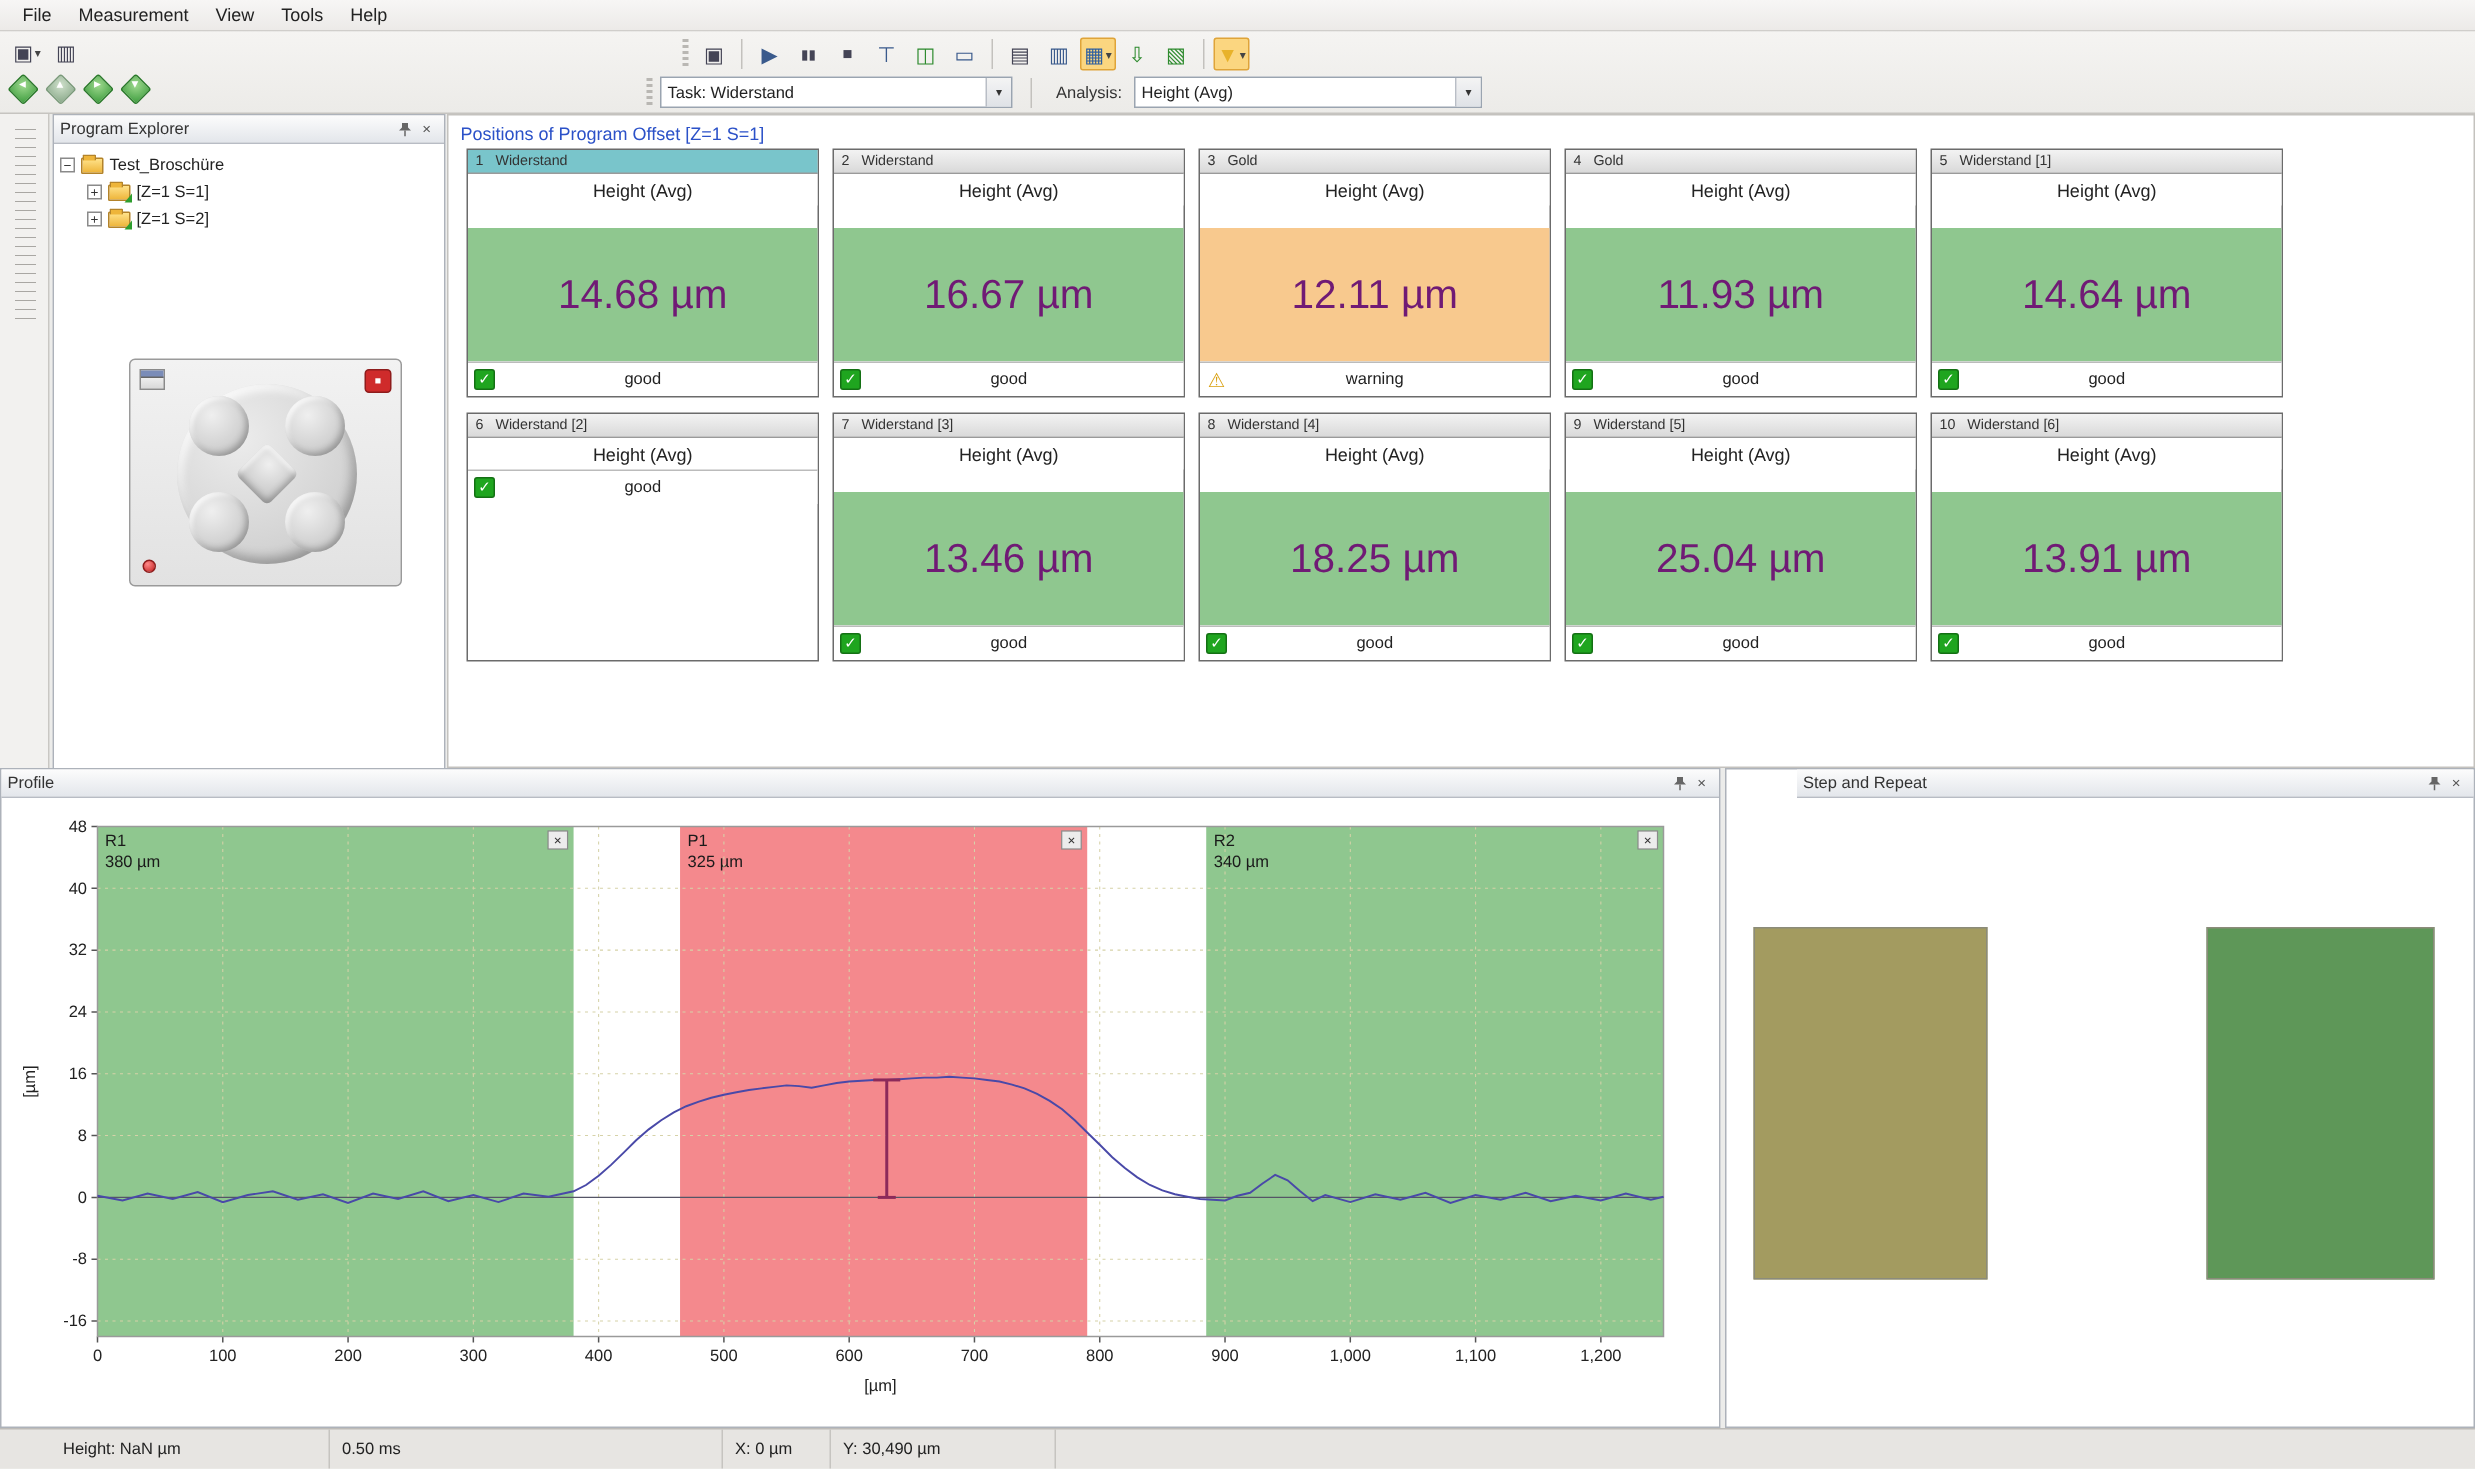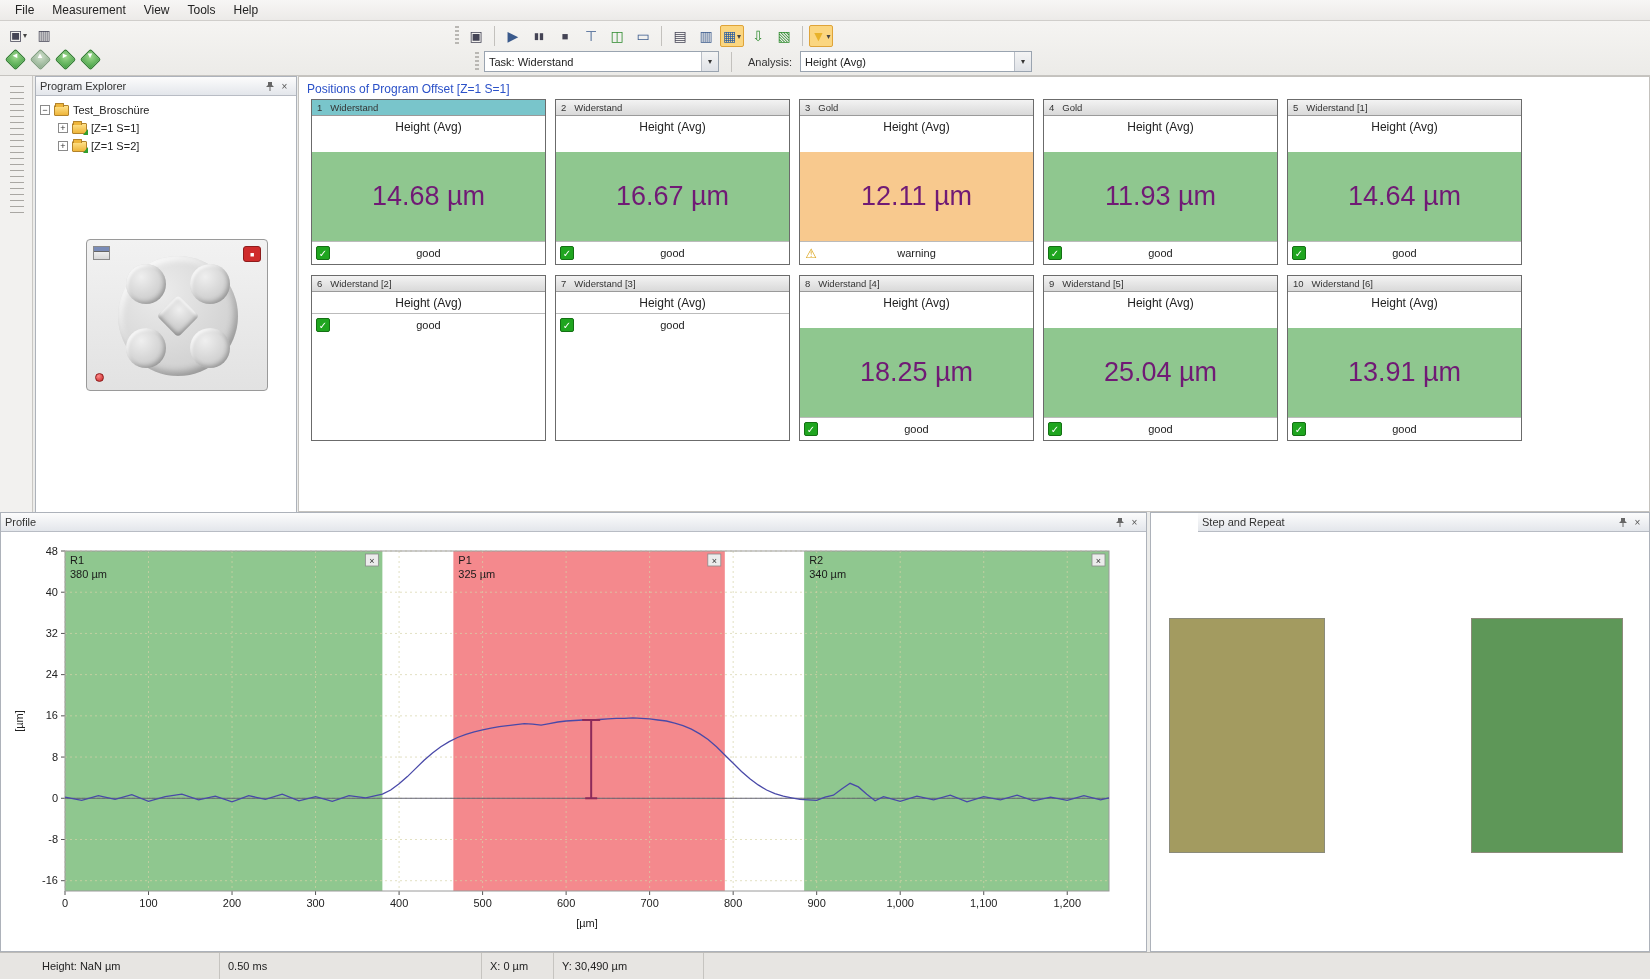--- a/index.html
+++ b/index.html
@@ -194,21 +194,21 @@
       </div>
     <div class="tbtn green">⇩</div>
     <div class="tbtn green">▧</div>
     <div class="sep"></div>
     <div class="tbtn hl funnel">
         <span>▼</span>
         <span class="dd-arrow">▾</span>
       </div>
   </div>
 
-  <div class="tb-group" style="left:472px; top:30px;text-align:right;">
+  <div class="tb-group" style="left:428px; top:30px;text-align:right;">
     <div class="handle"></div>
     <div class="combo" style="width:235px;">
       <span>Task: Widerstand</span>
       <span class="arrow-box">▾</span>
     </div>
     <div class="sep" style="margin-left:10px;"></div>
     <span class="tb-label">Analysis:</span>
     <div class="combo" style="width:232px;">
       <span>Height (Avg)</span>
       <span class="arrow-box">▾</span>
@@ -346,20 +346,21 @@
           <span class="status-icon good">✓</span>
           <span>good</span>
         </div>
     </div>
     <div class="tile">
       <div class="tile-header">
           <span>7</span>
           <span>Widerstand [3]</span>
         </div>
       <div class="tile-metric">Height (Avg)</div>
+      <div class="tile-value good">13.46 µm</div>
       <div class="tile-status">
           <span class="status-icon good">✓</span>
           <span>good</span>
         </div>
     </div>
     <div class="tile">
       <div class="tile-header">
           <span>8</span>
           <span>Widerstand [4]</span>
         </div>

